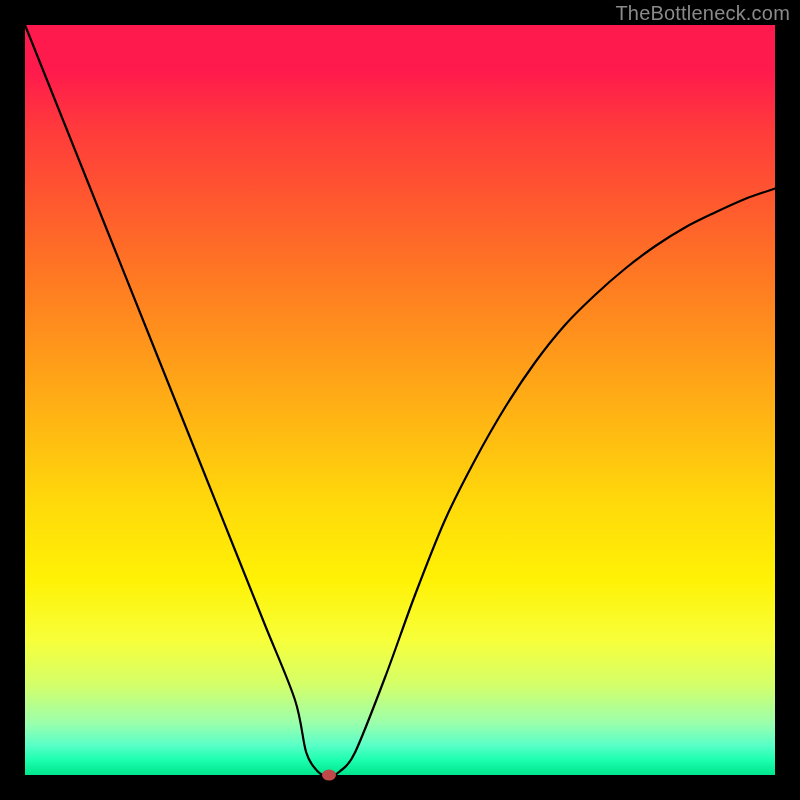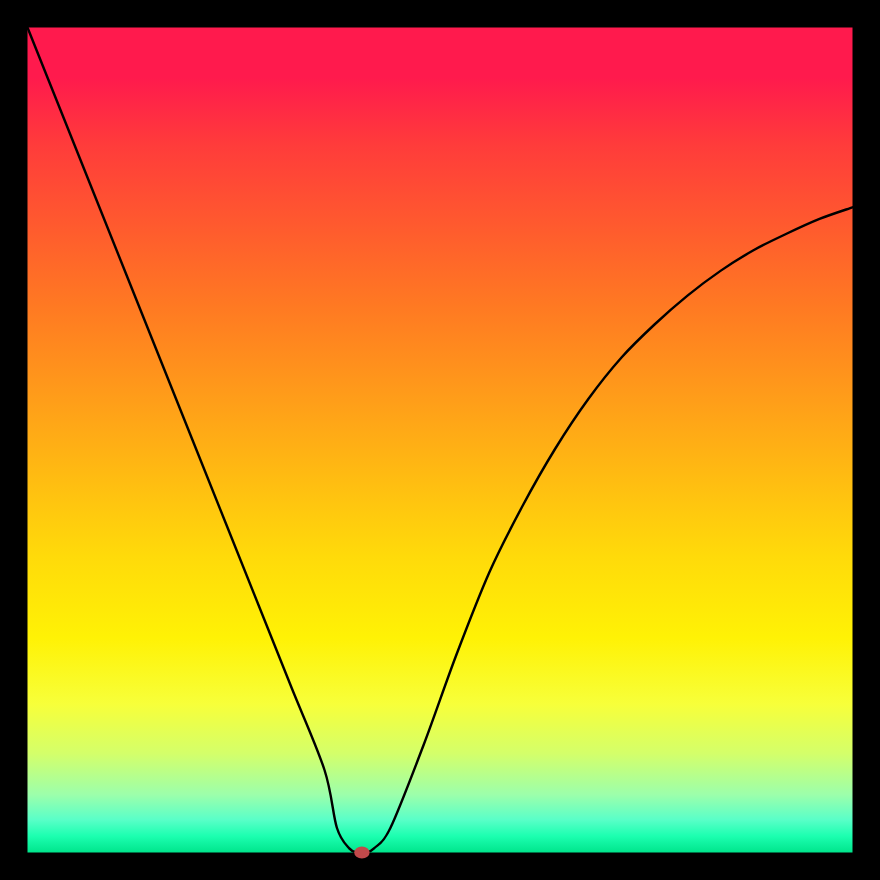--- a/index.html
+++ b/index.html
@@ -55,19 +55,20 @@
     height: 11px;
     background: #c0494a;
     border-radius: 50%;
     transform: translate(-50%, -50%);
   }
 </style>
 </head>
 <body>
 
 <div class="frame">
+  <div class="watermark">TheBottleneck.com</div>
   <div class="plot">
     <svg class="curve" viewBox="0 0 750 750" preserveAspectRatio="none">
       <path id="curve-path" fill="none" stroke="#000" stroke-width="2.2" stroke-linecap="round" stroke-linejoin="round" d="M 0 0 C 5 12.5, 20 50, 30 75 C 40 100, 50 125, 60 150 C 70 175, 80 200, 90 225 C 100 250, 110 275, 120 300 C 130 325, 140 350, 150 375 C 160 400, 170 425, 180 450 C 190 475, 200.00000000000003 500, 210.00000000000003 525 C 220.00000000000003 550, 230 575, 240 600 C 250 625, 263.125 653.75, 270 675 C 276.875 696.25, 277.5 715.625, 281.25 727.5 C 285 739.375, 289.375 742.5, 292.5 746.25 C 295.625 750, 297.5 749.375, 300 750 C 302.5 750.625, 305 750.625, 307.5 750 C 310 749.375, 311.25 750, 315 746.25 C 318.75 742.5, 322.5 743.125, 330 727.5 C 337.5 711.875, 350 678.75, 360 652.5 C 370 626.25, 380 596.25, 390 570 C 400 543.75, 410.00000000000006 517.5, 420.00000000000006 495 C 430.00000000000006 472.5, 440 453.75, 450 435 C 460 416.25, 470 398.75, 480 382.5 C 490 366.25, 500.00000000000006 351.24999999999994, 510.00000000000006 337.49999999999994 C 520 323.74999999999994, 530 311.25, 540 300 C 550 288.75, 560 279.375, 570 270 C 580 260.625, 590 251.87499999999994, 600 243.74999999999994 C 610 235.62499999999994, 620 228.125, 630 221.25 C 640 214.375, 650 208.125, 660 202.5 C 670 196.875, 680 192.25, 690 187.5 C 700 182.75, 710 178, 720 174 C 730 170, 745 165.25, 750 163.5"></path>
     </svg>
     <div id="marker" class="marker" style="left: 303.75px; top: 750px;"></div>
   </div>
 </div>
 
 </body></html>

